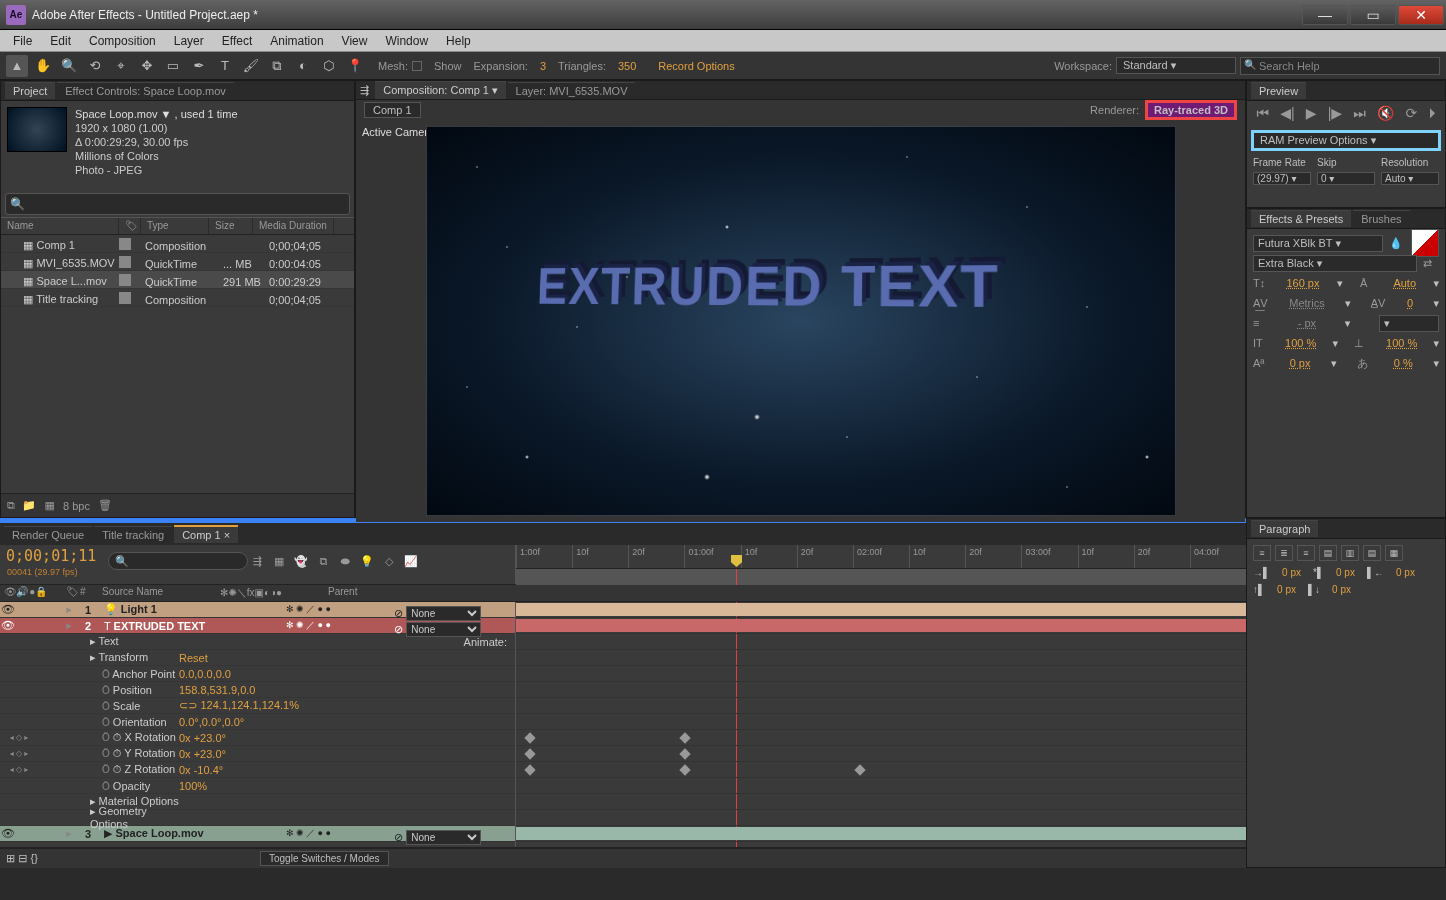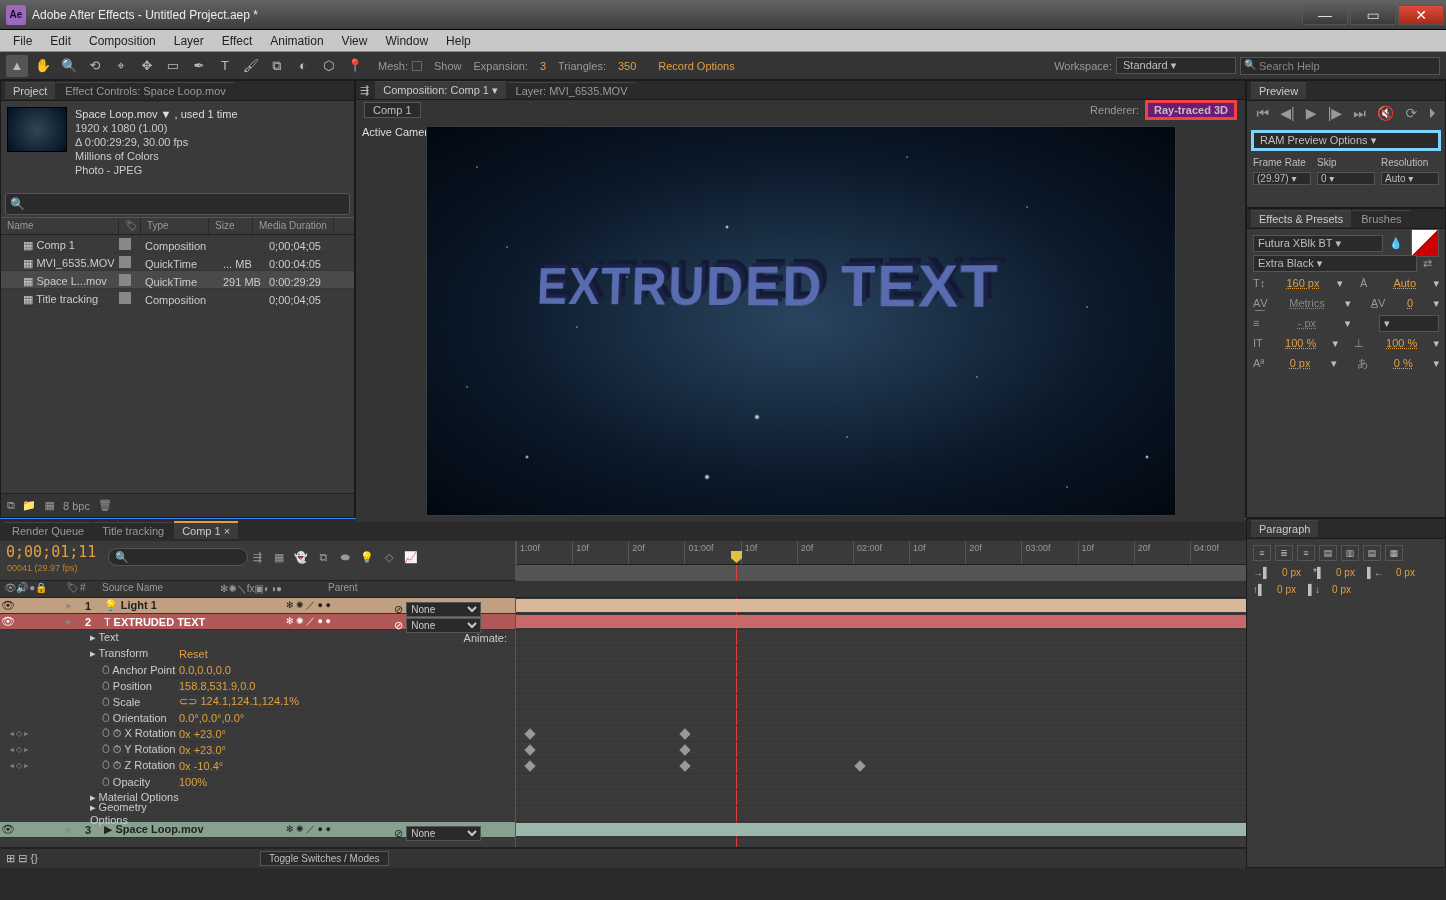--- a/index.html
+++ b/index.html
@@ -94,21 +94,21 @@
 .char-row .val { color:#e0a040; cursor:text; text-decoration:underline dotted; }
 .char-row .ic { width:16px; color:#999; font-size:11px; }
 .colorswatch { width:28px; height:28px; background:linear-gradient(135deg,#fff 50%,#c00 50%); border:1px solid #555; }
 .para-body { padding:6px; display:flex; flex-direction:column; gap:6px; }
 .para-aligns { display:flex; gap:4px; }
 .para-aligns span { width:18px; height:16px; border:1px solid #555; display:flex; align-items:center; justify-content:center; font-size:9px; }
 .para-row { display:flex; gap:12px; font-size:10px; }
 .para-row span.v { color:#e0a040; }
 
 
-.timeline { height:350px; background:#3a3a3a; border-top:1px solid #3b82f6; display:flex; flex-direction:column; }
+.timeline { height:350px; background:#3a3a3a; border-top:5px solid #3b82f6; display:flex; flex-direction:column; }
 .tl-tabs { height:22px; background:#2a2a2a; display:flex; align-items:center; gap:2px; padding:0 4px; }
 .tl-tabs .tab { font-size:11px; }
 .tl-head { height:40px; background:#3a3a3a; display:flex; border-bottom:1px solid #222; }
 .tl-left { width:516px; border-right:1px solid #555; display:flex; flex-direction:column; }
 .tl-right { flex:1; position:relative; }
 .tc { font-size:15px; color:#e0a040; padding:2px 6px; font-family:monospace; }
 .tc-sub { font-size:9px; color:#c08030; padding-left:7px; }
 .tl-search { width:140px; height:18px; background:#2a2a2a; border:1px solid #555; border-radius:10px; margin-left:6px; display:inline-flex; align-items:center; padding:0 6px; font-size:11px; }
 .tl-toolbar { float:right; display:flex; gap:4px; margin-right:6px; }
 .tl-toolbar span { width:18px; height:18px; display:flex; align-items:center; justify-content:center; color:#999; }

